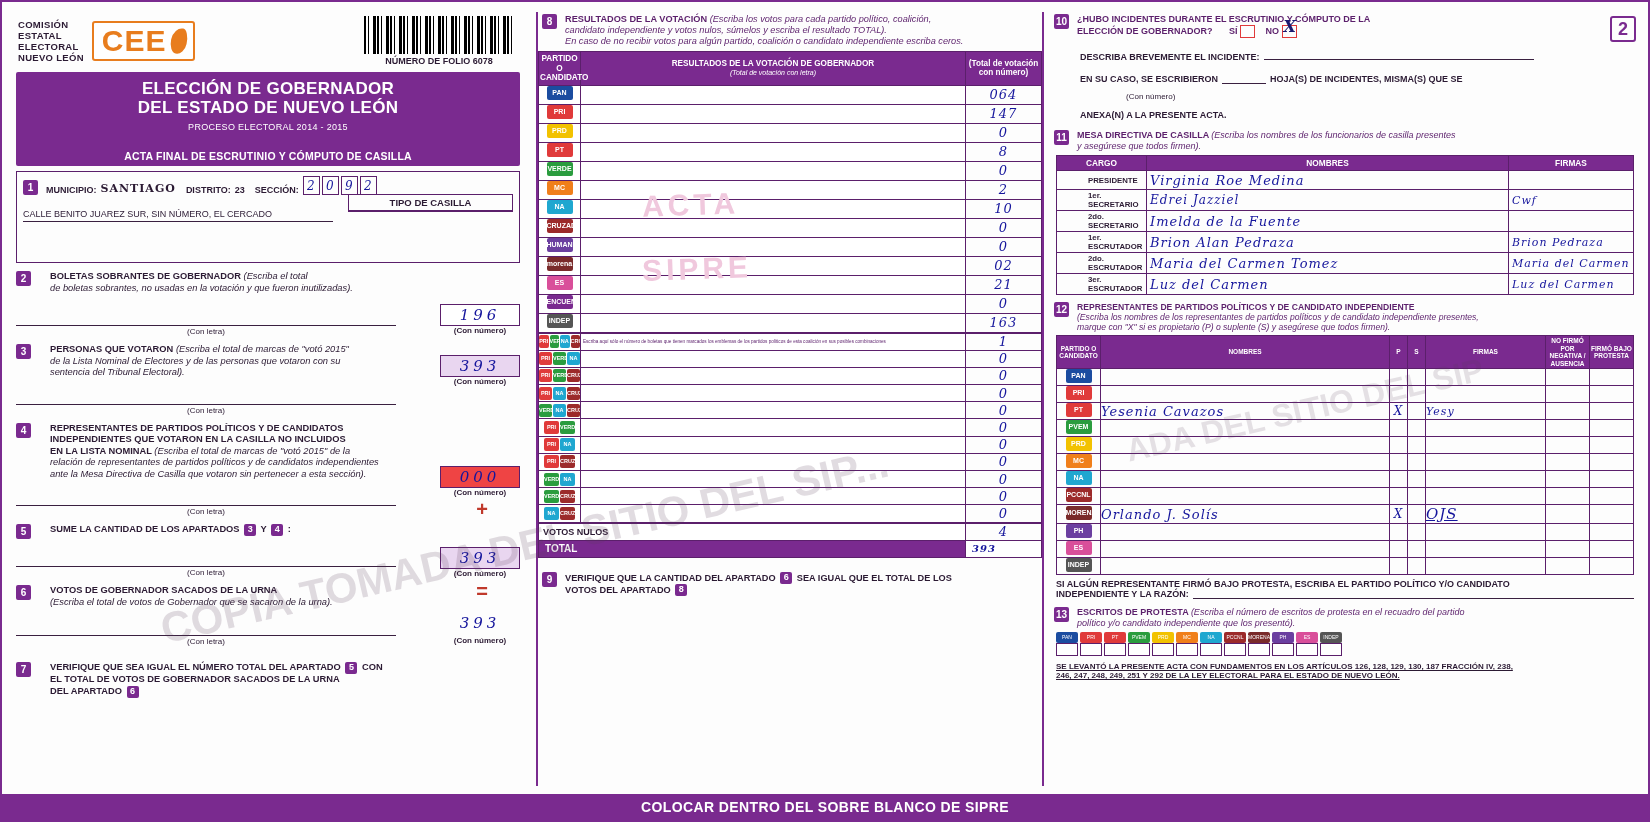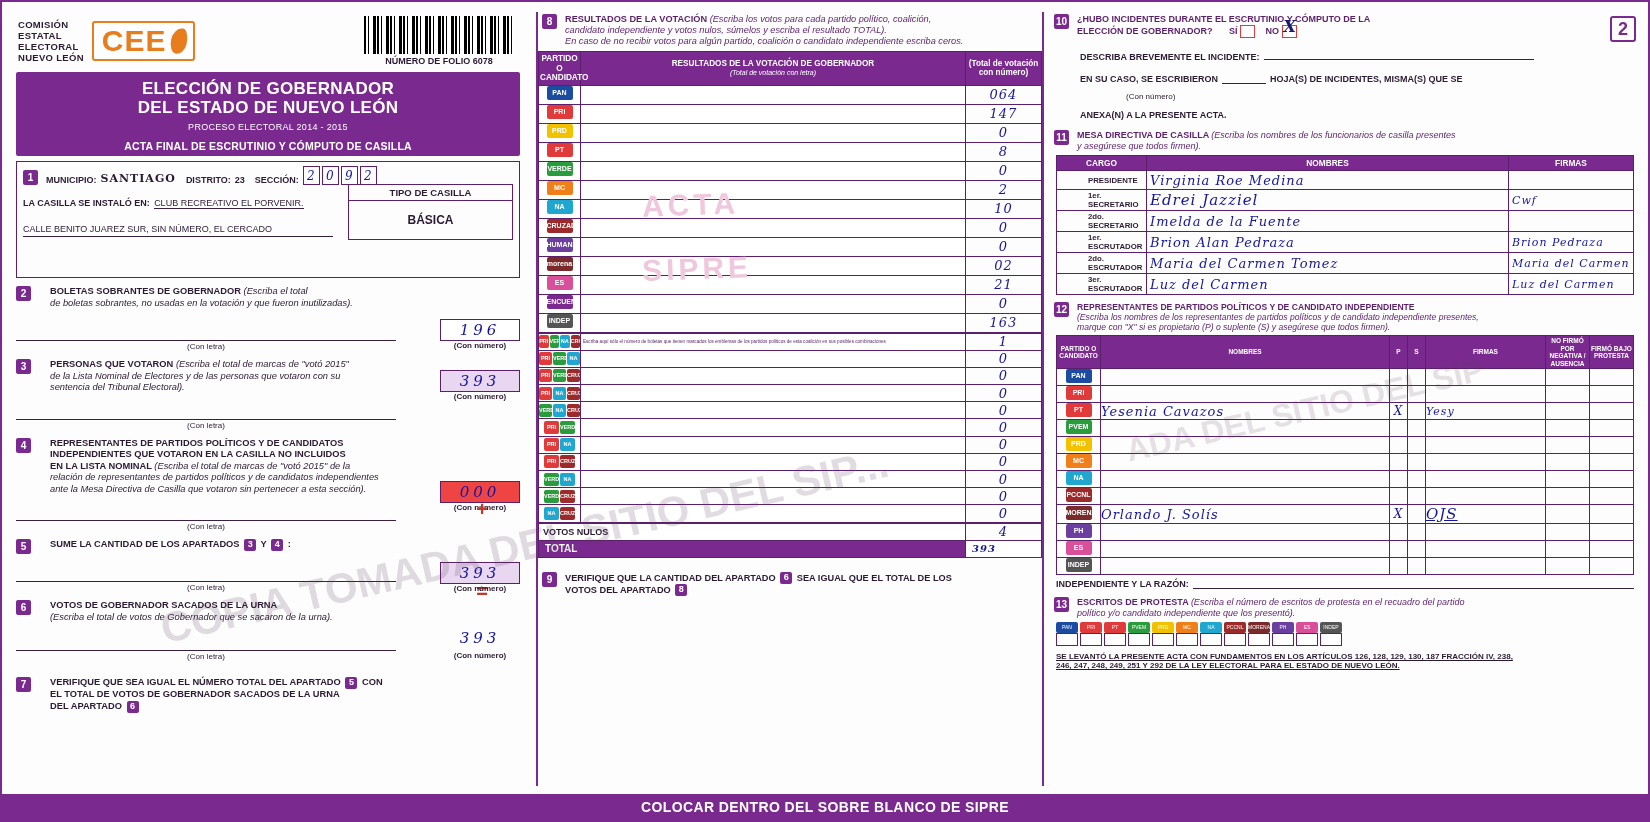--- a/index.html
+++ b/index.html
@@ -56,21 +56,21 @@
     background:repeating-linear-gradient(90deg,#000 0 2px,#fff 2px 4px,#000 4px 5px,#fff 5px 9px,#000 9px 12px,#fff 12px 13px);
   }
   .folio { font-size:9px; font-weight:bold; margin-top:2px; }
 
   .title-band {
     margin:6px 2px 0 2px; background:#7a2a8f; color:#fff; text-align:center;
     padding:7px 4px 4px; border-radius:2px;
   }
   .title-band .t1 { font-size:17px; font-weight:bold; line-height:19px; letter-spacing:.3px;}
   .title-band .t2 { font-size:9px; margin-top:5px; letter-spacing:.3px;}
-  .title-band .t3 { font-size:10.5px; font-weight:bold; margin-top:8px; letter-spacing:.2px;}
+  .title-band .t3 { font-size:10.5px; font-weight:bold; margin-top:18px; letter-spacing:.2px;}
 
   .box1 { border:1.5px solid #5b1f6b; margin:5px 2px 0 2px; padding:4px 6px 6px; position:relative;}
   .row-flex { display:flex; align-items:flex-end; gap:6px; }
   .seccion-boxes { display:flex; gap:2px; }
   .seccion-boxes span {
     width:17px; height:19px; border:1px solid #5b1f6b; display:flex;
     align-items:center; justify-content:center; font-size:12px;
   }
   .tipo-casilla {
     position:absolute; right:6px; top:22px; width:165px; border:1.5px solid #5b1f6b; text-align:center;
@@ -196,31 +196,26 @@
         <span class="sm" style="font-weight:bold; margin-left:6px;">DISTRITO:</span>
         <span class="sm" style="font-weight:bold;">23</span>
         <span class="sm" style="font-weight:bold; margin-left:6px;">SECCIÓN:</span>
         <span class="seccion-boxes">
           <span class="hand">2</span>
           <span class="hand">0</span>
           <span class="hand">9</span>
           <span class="hand">2</span>
         </span>
       </div>
-      <div style="margin-top:7px; width:310px;">
-        <span class="sm" style="font-weight:bold;">LA CASILLA SE INSTALÓ EN:</span>
-        <span class="sm" style="border-bottom:1px solid #3a2040;">CLUB RECREATIVO EL PORVENIR.</span>
-      </div>
       <div style="margin-top:8px; width:310px; border-bottom:1px solid #3a2040;">
         <span class="sm">CALLE BENITO JUAREZ SUR, SIN NÚMERO, EL CERCADO</span>
       </div>
       <div style="height:34px;"></div>
       <div class="tipo-casilla">
         <div class="th">TIPO DE CASILLA</div>
-        <div class="tv">BÁSICA</div>
       </div>
     </div>
 
     <div class="item">
       <div class="item-head">
         <span class="num-box">2</span>
         <span class="txt">
           <span>BOLETAS SOBRANTES DE GOBERNADOR</span>
           <span class="ital">(Escriba el total</span><br>
           <span class="ital">de boletas sobrantes, no usadas en la votación y que fueron inutilizadas).</span>
@@ -653,21 +648,21 @@
           </tr>
         </thead>
         <tbody id="mesa-rows">
             <tr>
               <td class="role">PRESIDENTE</td>
               <td class="hand" style="font-size:13px;">Virginia Roe Medina</td>
               <td class="hand" style="font-size:11px;"></td>
             </tr>
             <tr>
               <td class="role">1er. SECRETARIO</td>
-              <td class="hand" style="font-size:15px;">Edrei Jazziel</td>
+              <td class="hand" style="font-size:12px;">Edrei Jazziel</td>
               <td class="hand" style="font-size:11px;">Cwf</td>
             </tr>
             <tr>
               <td class="role">2do. SECRETARIO</td>
               <td class="hand" style="font-size:13px;">Imelda de la Fuente</td>
               <td class="hand" style="font-size:11px;"></td>
             </tr>
             <tr>
               <td class="role">1er. ESCRUTADOR</td>
               <td class="hand" style="font-size:13px;">Brion Alan Pedraza</td>
@@ -829,20 +824,21 @@
               <td class="hand center" style="font-size:12px;"></td>
               <td class="hand" style="font-size:11px;"></td>
               <td></td>
               <td></td>
             </tr>
           </tbody>
       </table>
     </div>
 
     <div style="padding:4px 6px 0 6px;">
+      <div class="sm" style="font-weight:bold;">SI ALGÚN REPRESENTANTE FIRMÓ BAJO PROTESTA, ESCRIBA EL PARTIDO POLÍTICO Y/O CANDIDATO</div>
       <div class="sm" style="font-weight:bold; display:flex; gap:4px; align-items:flex-end;">
         <span>INDEPENDIENTE Y LA RAZÓN:</span>
         <span style="flex:1; border-bottom:1px solid #3a2040;"></span>
       </div>
     </div>
 
     <div class="c3row" style="margin-top:6px;">
       <span class="num-box">13</span>
       <span class="txt" style="font-size:9px; font-weight:bold; color:#5b1f6b; line-height:11px;">
         <span>ESCRITOS DE PROTESTA</span>

